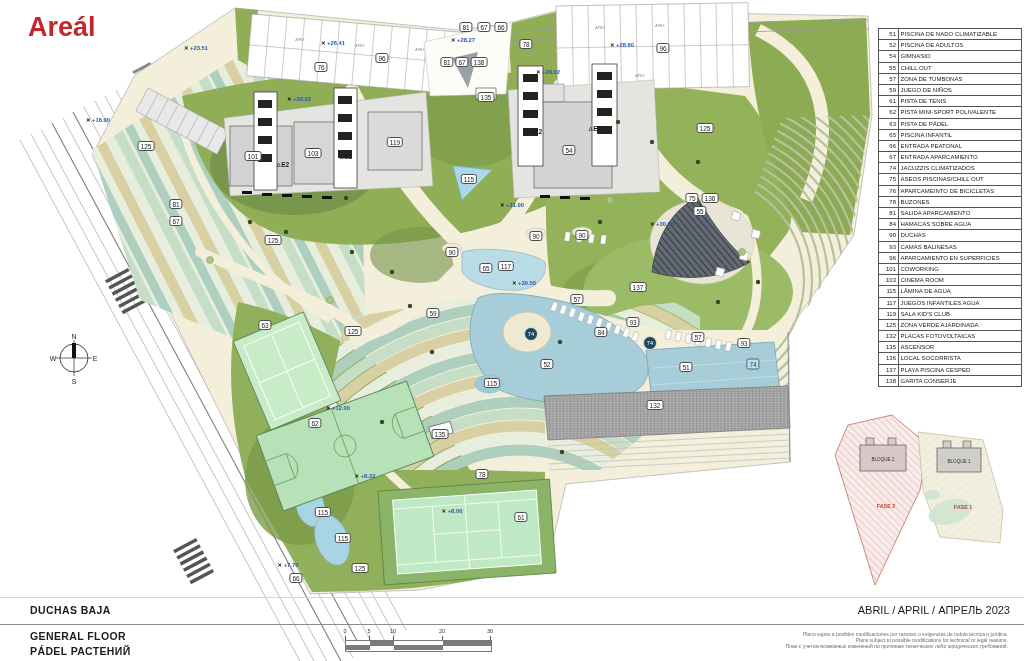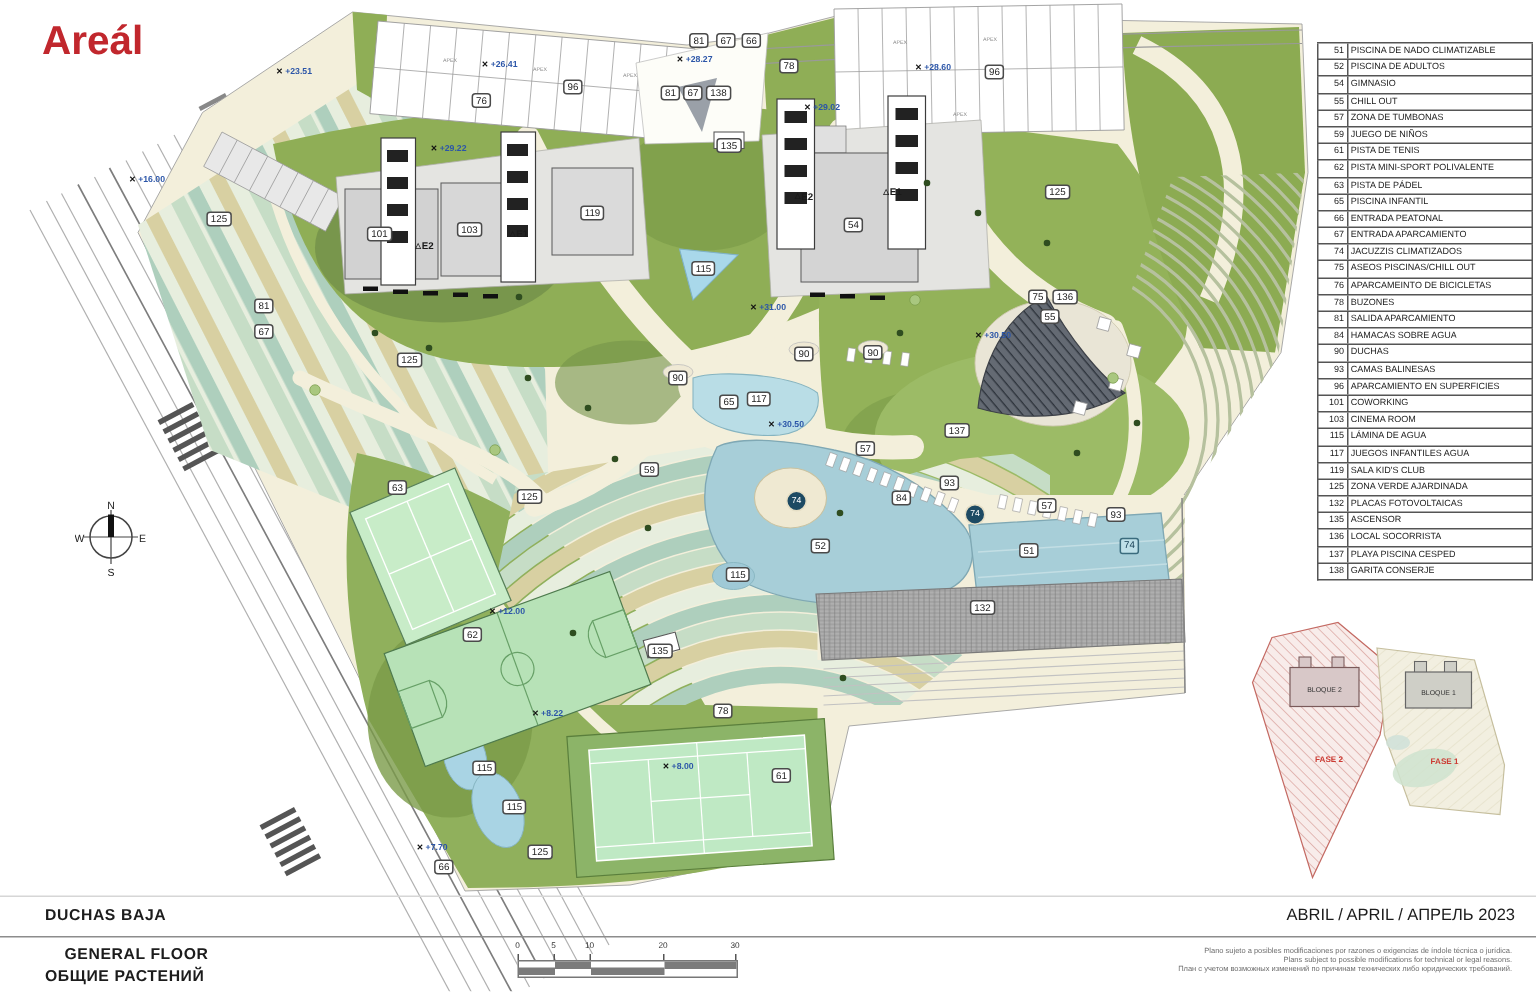--- a/index.html
+++ b/index.html
@@ -31,21 +31,21 @@
           font-size:6px;color:#222;flex:none;height:100%;line-height:10.2px;}
   .lg-lbl{padding-left:2px;font-size:6px;color:#222;white-space:nowrap;overflow:hidden;line-height:10.2px;}
   
   .compass{position:absolute;left:50px;top:330px;z-index:4;}
   
   .keyplan{position:absolute;left:832px;top:400px;z-index:4;}
   
   .f-topline{position:absolute;left:0;top:597px;width:1024px;height:0;border-top:1px solid #d6d6d6;z-index:6;}
   .f-midline{position:absolute;left:0;top:624px;width:1024px;height:0;border-top:1.6px solid #8c8c8c;z-index:6;}
   .f-es{position:absolute;left:30px;top:604px;font-size:10.5px;font-weight:bold;color:#1c1c1c;letter-spacing:.4px;z-index:6;}
-  .f-en{position:absolute;left:43px;top:630px;font-size:10.5px;font-weight:bold;color:#1c1c1c;letter-spacing:.4px;z-index:6;}
+  .f-en{position:absolute;left:30px;top:630px;font-size:10.5px;font-weight:bold;color:#1c1c1c;letter-spacing:.4px;z-index:6;}
   .f-ru{position:absolute;left:30px;top:645px;font-size:10.5px;font-weight:bold;color:#1c1c1c;letter-spacing:.4px;z-index:6;}
   .f-date{position:absolute;right:14px;top:604px;font-size:11px;color:#1c1c1c;z-index:6;}
   .f-disc{position:absolute;right:16px;top:631px;text-align:right;z-index:6;}
   .f-disc div{font-size:5px;line-height:6.2px;color:#6e6e6e;}
   
   .scalebar{position:absolute;left:345px;top:628px;width:148px;height:28px;z-index:6;}
   .sb-frame{position:absolute;left:0;top:12px;width:145px;height:10px;border:0.8px solid #777;background:#fff;}
   .sb-seg{position:absolute;background:#7b7b7b;height:5px;}
   .sb-tick{position:absolute;top:8px;width:1px;height:4px;background:#555;}
   .sb-lab{position:absolute;top:0;transform:translateX(-50%);font-size:5.5px;color:#333;}
@@ -666,21 +666,21 @@
     <text x="127" y="63" text-anchor="middle" font-size="4.6" fill="#333">BLOQUE 1</text>
     <text x="54" y="108" text-anchor="middle" font-size="5.4" font-weight="bold" fill="#cc3b33">FASE 2</text>
     <text x="131" y="109" text-anchor="middle" font-size="5.4" font-weight="bold" fill="#cc3b33">FASE 1</text>
   </svg>
 
   <div class="f-topline"></div>
   <div class="f-es">DUCHAS BAJA</div>
   <div class="f-date">ABRIL / APRIL / АПРЕЛЬ 2023</div>
   <div class="f-midline"></div>
   <div class="f-en">GENERAL FLOOR</div>
-  <div class="f-ru">ОБЩИЕ РАСТЕНИЙ</div>
+  <div class="f-ru">PÁDEL РАСТЕНИЙ</div>
   <div class="f-disc">
     <div>Plano sujeto a posibles modificaciones por razones o exigencias de índole técnica o jurídica.</div>
     <div>Plans subject to possible modifications for technical or legal reasons.</div>
     <div>План с учетом возможных изменений по причинам технических либо юридических требований.</div>
   </div>
   <div class="scalebar">
     <div class="sb-frame">
       <div class="sb-seg" style="left:0;top:4.2px;width:24px;"></div>
       <div class="sb-seg" style="left:24px;top:0;width:24px;"></div>
       <div class="sb-seg" style="left:48px;top:4.2px;width:49px;"></div>

